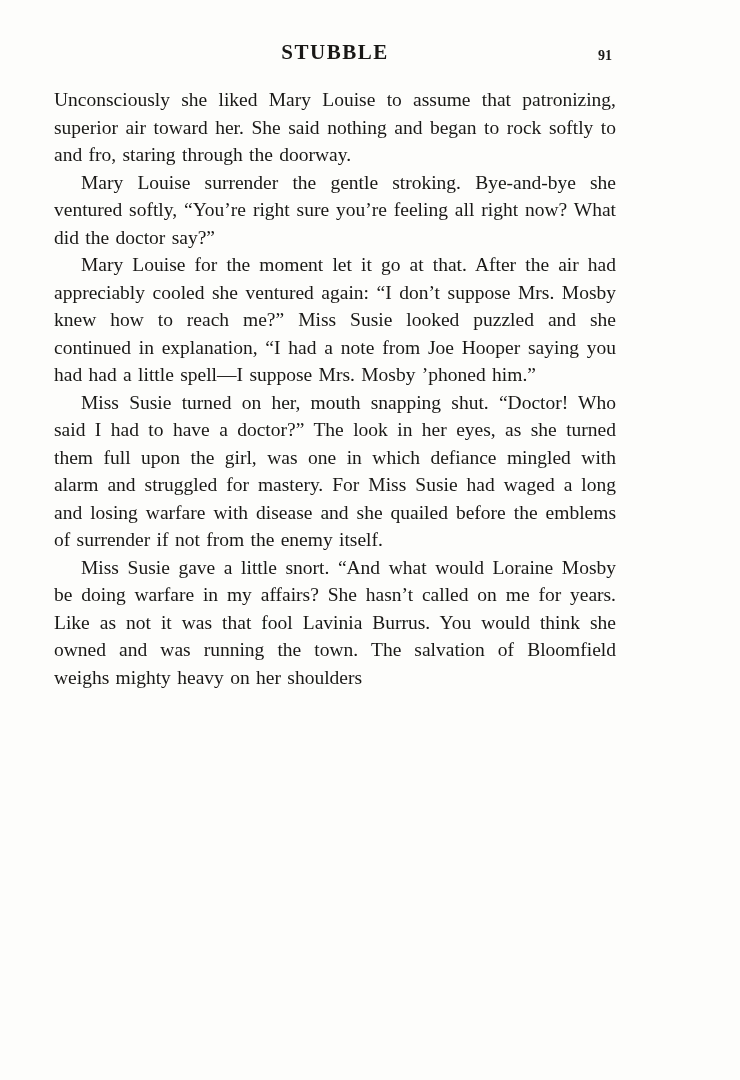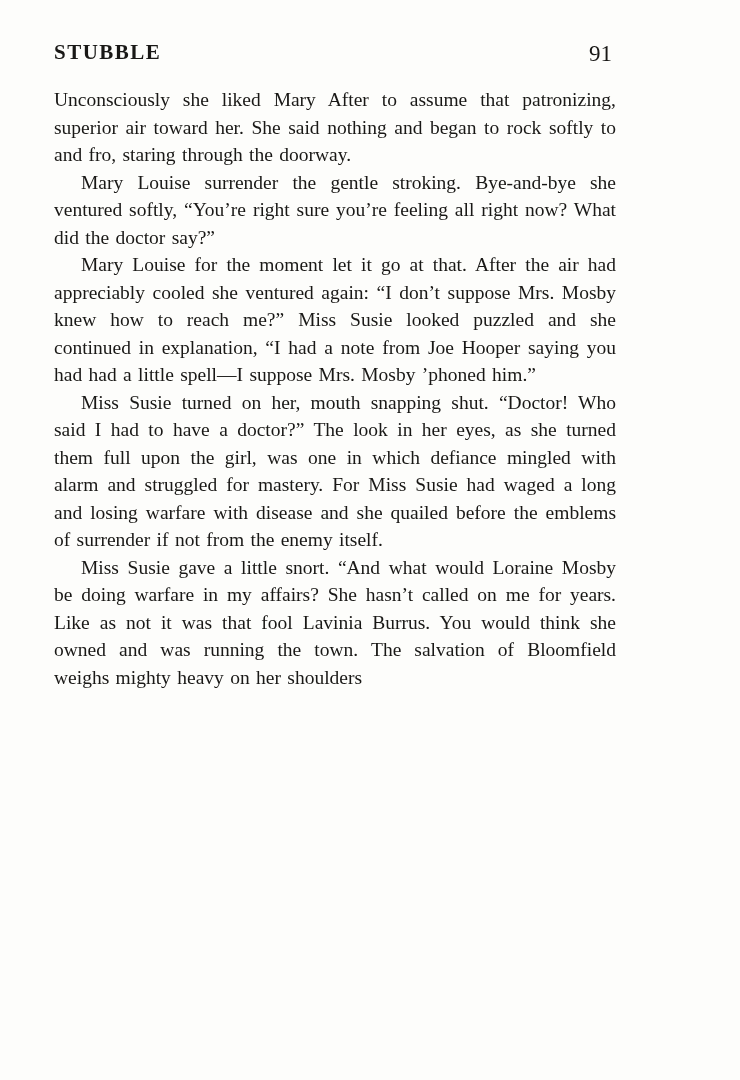--- a/index.html
+++ b/index.html
@@ -21,31 +21,31 @@
     padding-top: 40px;
     box-sizing: border-box;
   }
   .page-header {
     position: relative;
     height: 30px;
     margin-bottom: 16px;
   }
   .running-title {
     display: block;
-    text-align: left;
+    text-align: center;
     font-weight: bold;
     font-size: 21px;
     letter-spacing: 1.5px;
   }
   .page-num {
     position: absolute;
     right: 4px;
-    top: 1px;
-    font-weight: normal;
-    font-size: 23px;
+    top: 8px;
+    font-weight: bold;
+    font-size: 14px;
     letter-spacing: 0;
   }
   .text-block p {
     margin: 0;
     font-size: 19.5px;
     line-height: 27.5px;
     text-align: justify;
     text-indent: 27px;
     word-spacing: 1.5px;
   }
@@ -56,19 +56,19 @@
 </head>
 <body>
 
 <div class="page">
   <div class="page-header">
     <span class="running-title">STUBBLE</span>
     <span class="page-num">91</span>
   </div>
 
   <div class="text-block">
-    <p class="first">Unconsciously she liked Mary After to assume that patronizing, superior air toward her. She said nothing and began to rock softly to and fro, staring through the doorway.</p>
+    <p class="first">Unconsciously she liked Mary Louise to assume that patronizing, superior air toward her. She said nothing and began to rock softly to and fro, staring through the doorway.</p>
     <p>Mary Louise surrender the gentle stroking. Bye-and-bye she ventured softly, “You’re right sure you’re feeling all right now? What did the doctor say?”</p>
     <p>Mary Louise for the moment let it go at that. After the air had appreciably cooled she ventured again: “I don’t suppose Mrs. Mosby knew how to reach me?” Miss Susie looked puzzled and she continued in explanation, “I had a note from Joe Hooper saying you had had a little spell—I suppose Mrs. Mosby ’phoned him.”</p>
     <p>Miss Susie turned on her, mouth snapping shut. “Doctor! Who said I had to have a doctor?” The look in her eyes, as she turned them full upon the girl, was one in which defiance mingled with alarm and struggled for mastery. For Miss Susie had waged a long and losing warfare with disease and she quailed before the emblems of surrender if not from the enemy itself.</p>
     <p>Miss Susie gave a little snort. “And what would Loraine Mosby be doing warfare in my affairs? She hasn’t called on me for years. Like as not it was that fool Lavinia Burrus. You would think she owned and was running the town. The salvation of Bloomfield weighs mighty heavy on her shoulders</p>
   </div>
 </div>
 
 </body></html>

